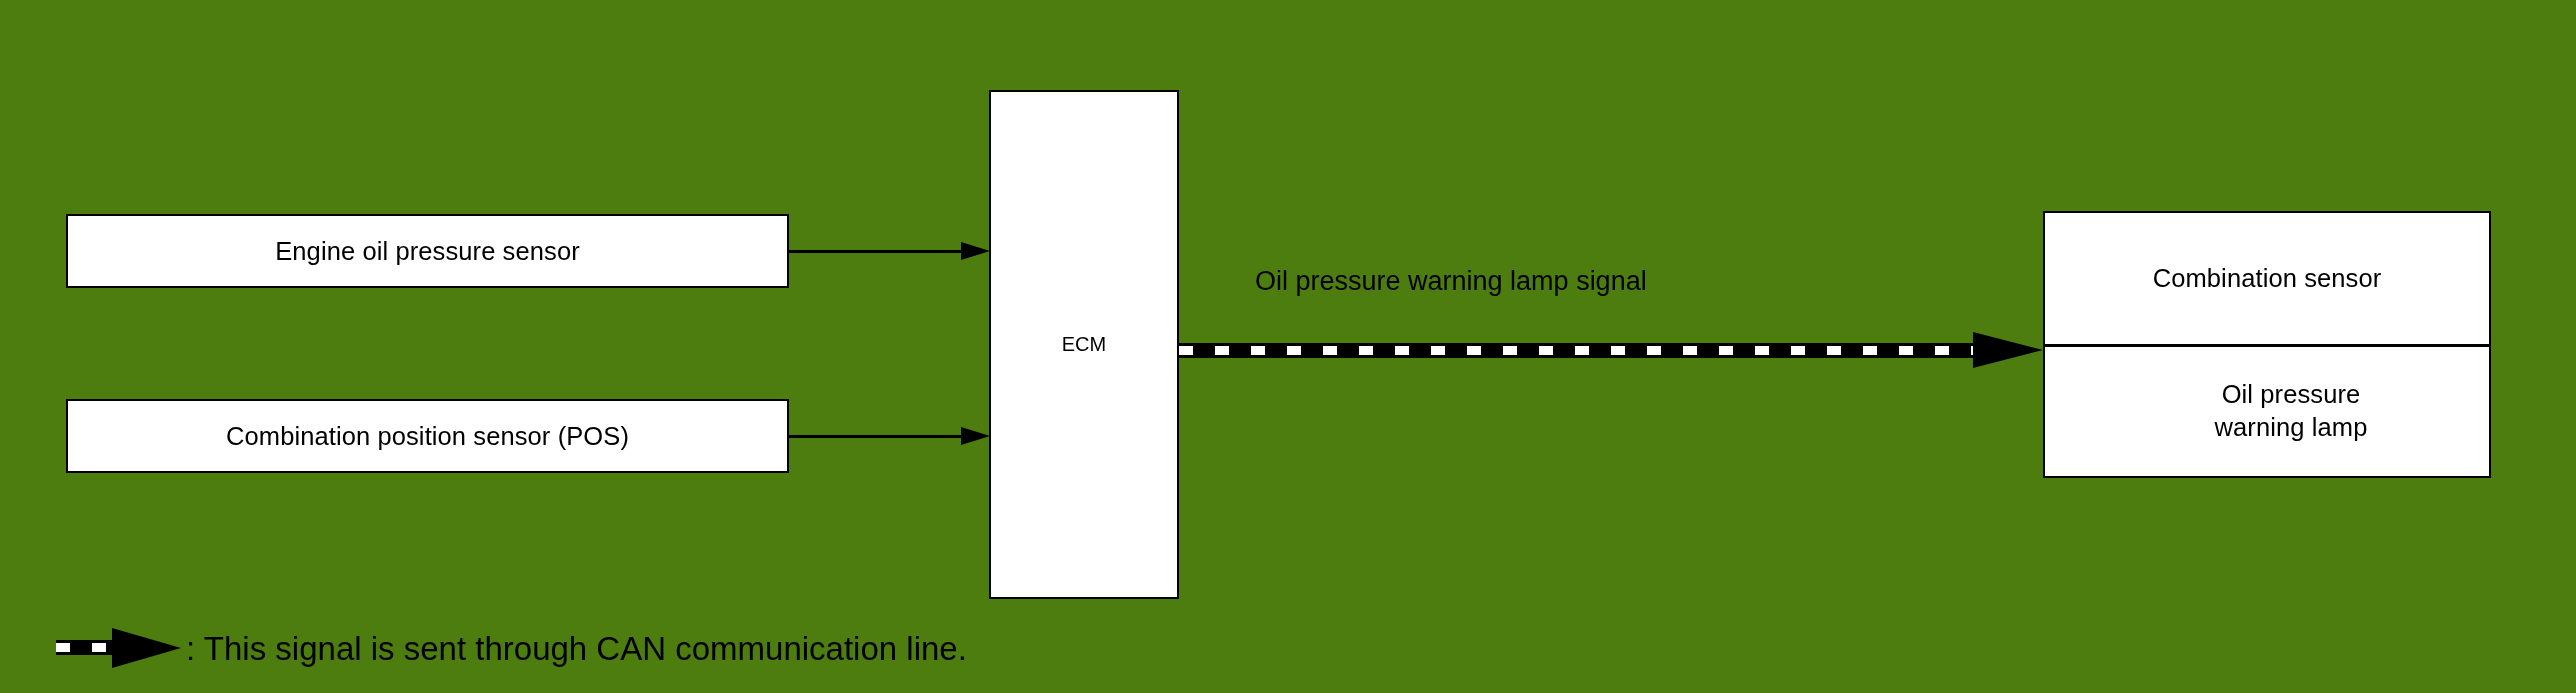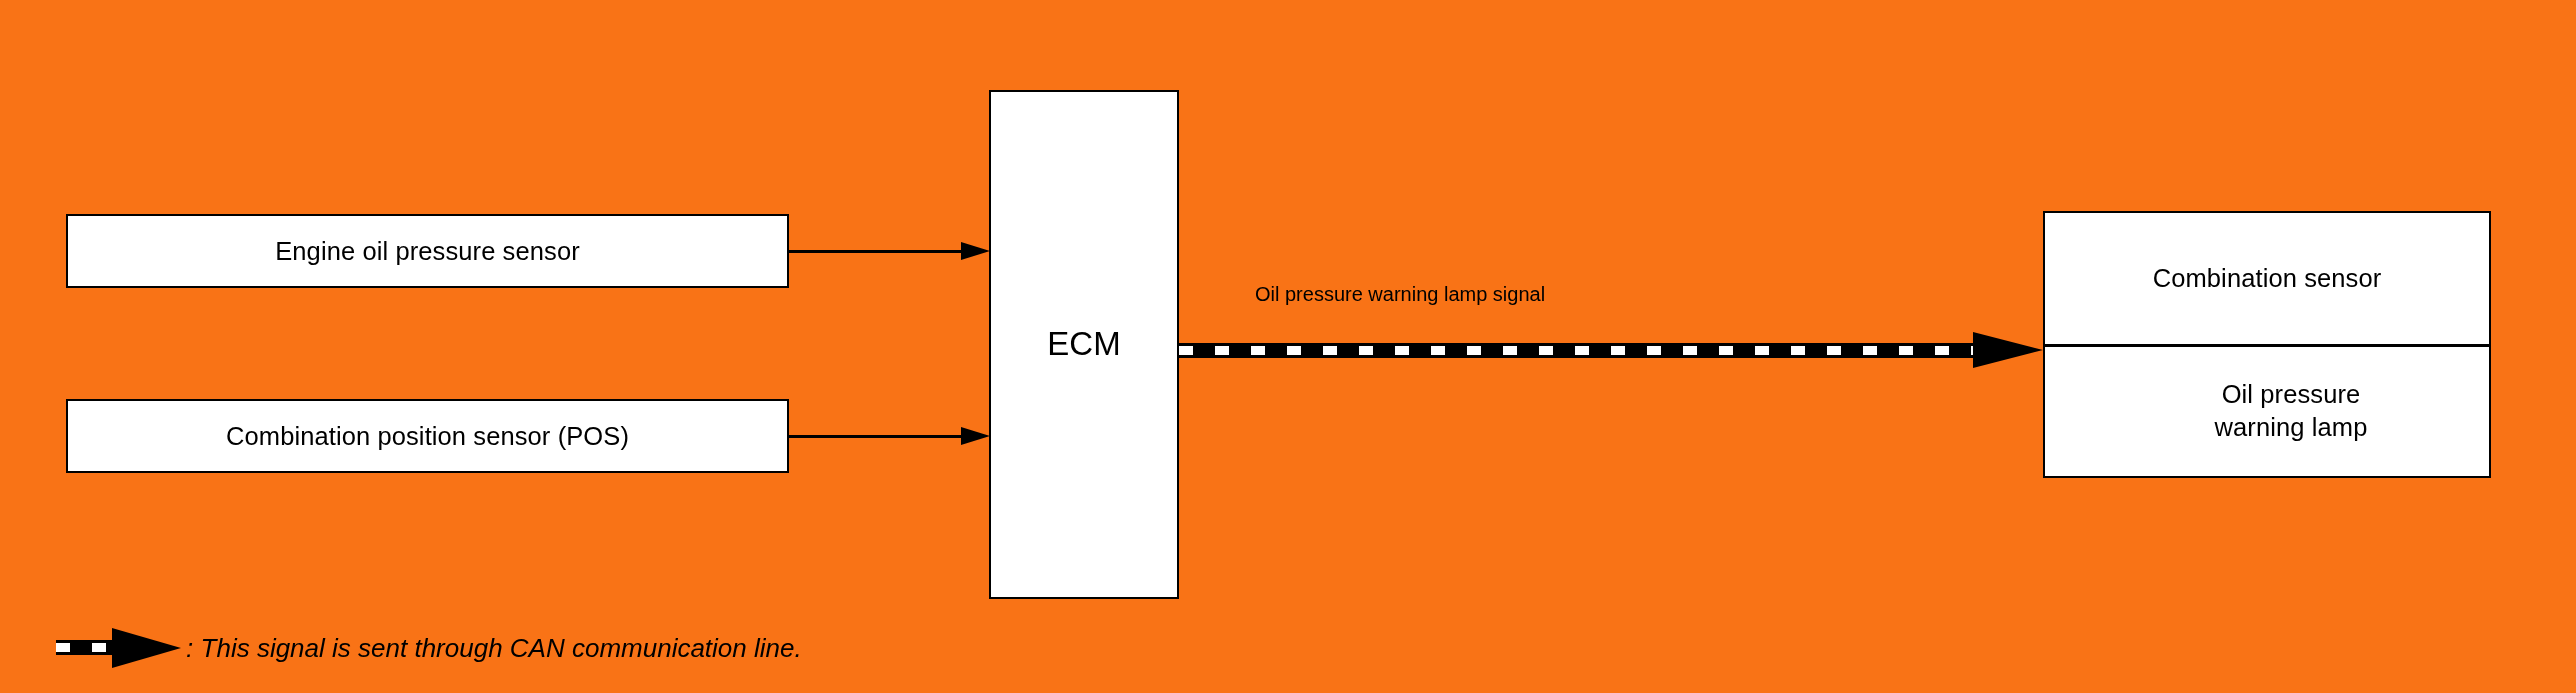--- a/index.html
+++ b/index.html
@@ -4,21 +4,21 @@
 <style>
   html, body {
     margin: 0;
     padding: 0;
     background: #ffffff;
   }
   #stage {
     position: relative;
     width: 2576px;
     height: 693px;
-    background: #f97316;
+    background: #4d7c0f;
     font-family: "Liberation Sans", sans-serif;
     overflow: hidden;
   }
 
   
   .box {
     position: absolute;
     box-sizing: border-box;
     border: 2.6px solid #000000;
     background: #ffffff;
@@ -41,21 +41,21 @@
     left: 66px;  top: 214px;  width: 723px;  height: 74px;
   }
   #sensor-crank-pos {
     left: 66px;  top: 399px;  width: 723px;  height: 74px;
   }
 
   
   #ecm-box {
     left: 989px; top: 90px; width: 190px; height: 509px;
   }
-  #ecm-box .box-label { font-size: 33px; }
+  #ecm-box .box-label { font-size: 20px; }
 
   
   #combination-meter {
     left: 2043px; top: 211px; width: 448px; height: 267px;
     display: block;
     padding: 0;
   }
   #meter-upper {
     position: absolute;
     left: 0; top: 0; right: 0; height: 131px;
@@ -134,22 +134,22 @@
     width: 0; height: 0;
     border-top: 18.5px solid transparent;
     border-bottom: 18.5px solid transparent;
     border-left: 70px solid #000000;
   }
 
   
   #can-signal-label {
     position: absolute;
     left: 1255px;
-    top: 283px;
-    font-size: 20px;
+    top: 266px;
+    font-size: 27px;
     color: #000000;
     white-space: nowrap;
   }
 
   
   #legend {
     position: absolute;
     left: 56px;
     top: 628px;
     display: flex;
@@ -183,26 +183,25 @@
   #legend-icon .can-head {
     position: absolute;
     left: 56px;
     top: 0;
     width: 0; height: 0;
     border-top: 20px solid transparent;
     border-bottom: 20px solid transparent;
     border-left: 69px solid #000000;
   }
   #legend-text {
-    font-size: 26px;
+    font-size: 33px;
     color: #000000;
     white-space: nowrap;
     margin-left: 5.1px;
     line-height: 1;
-    font-style: italic;
   }
 </style>
 </head>
 <body>
 
 <div id="stage">
 
   <div class="box" id="sensor-oil-pressure">
     <span class="box-label">Engine oil pressure sensor</span>
   </div>

